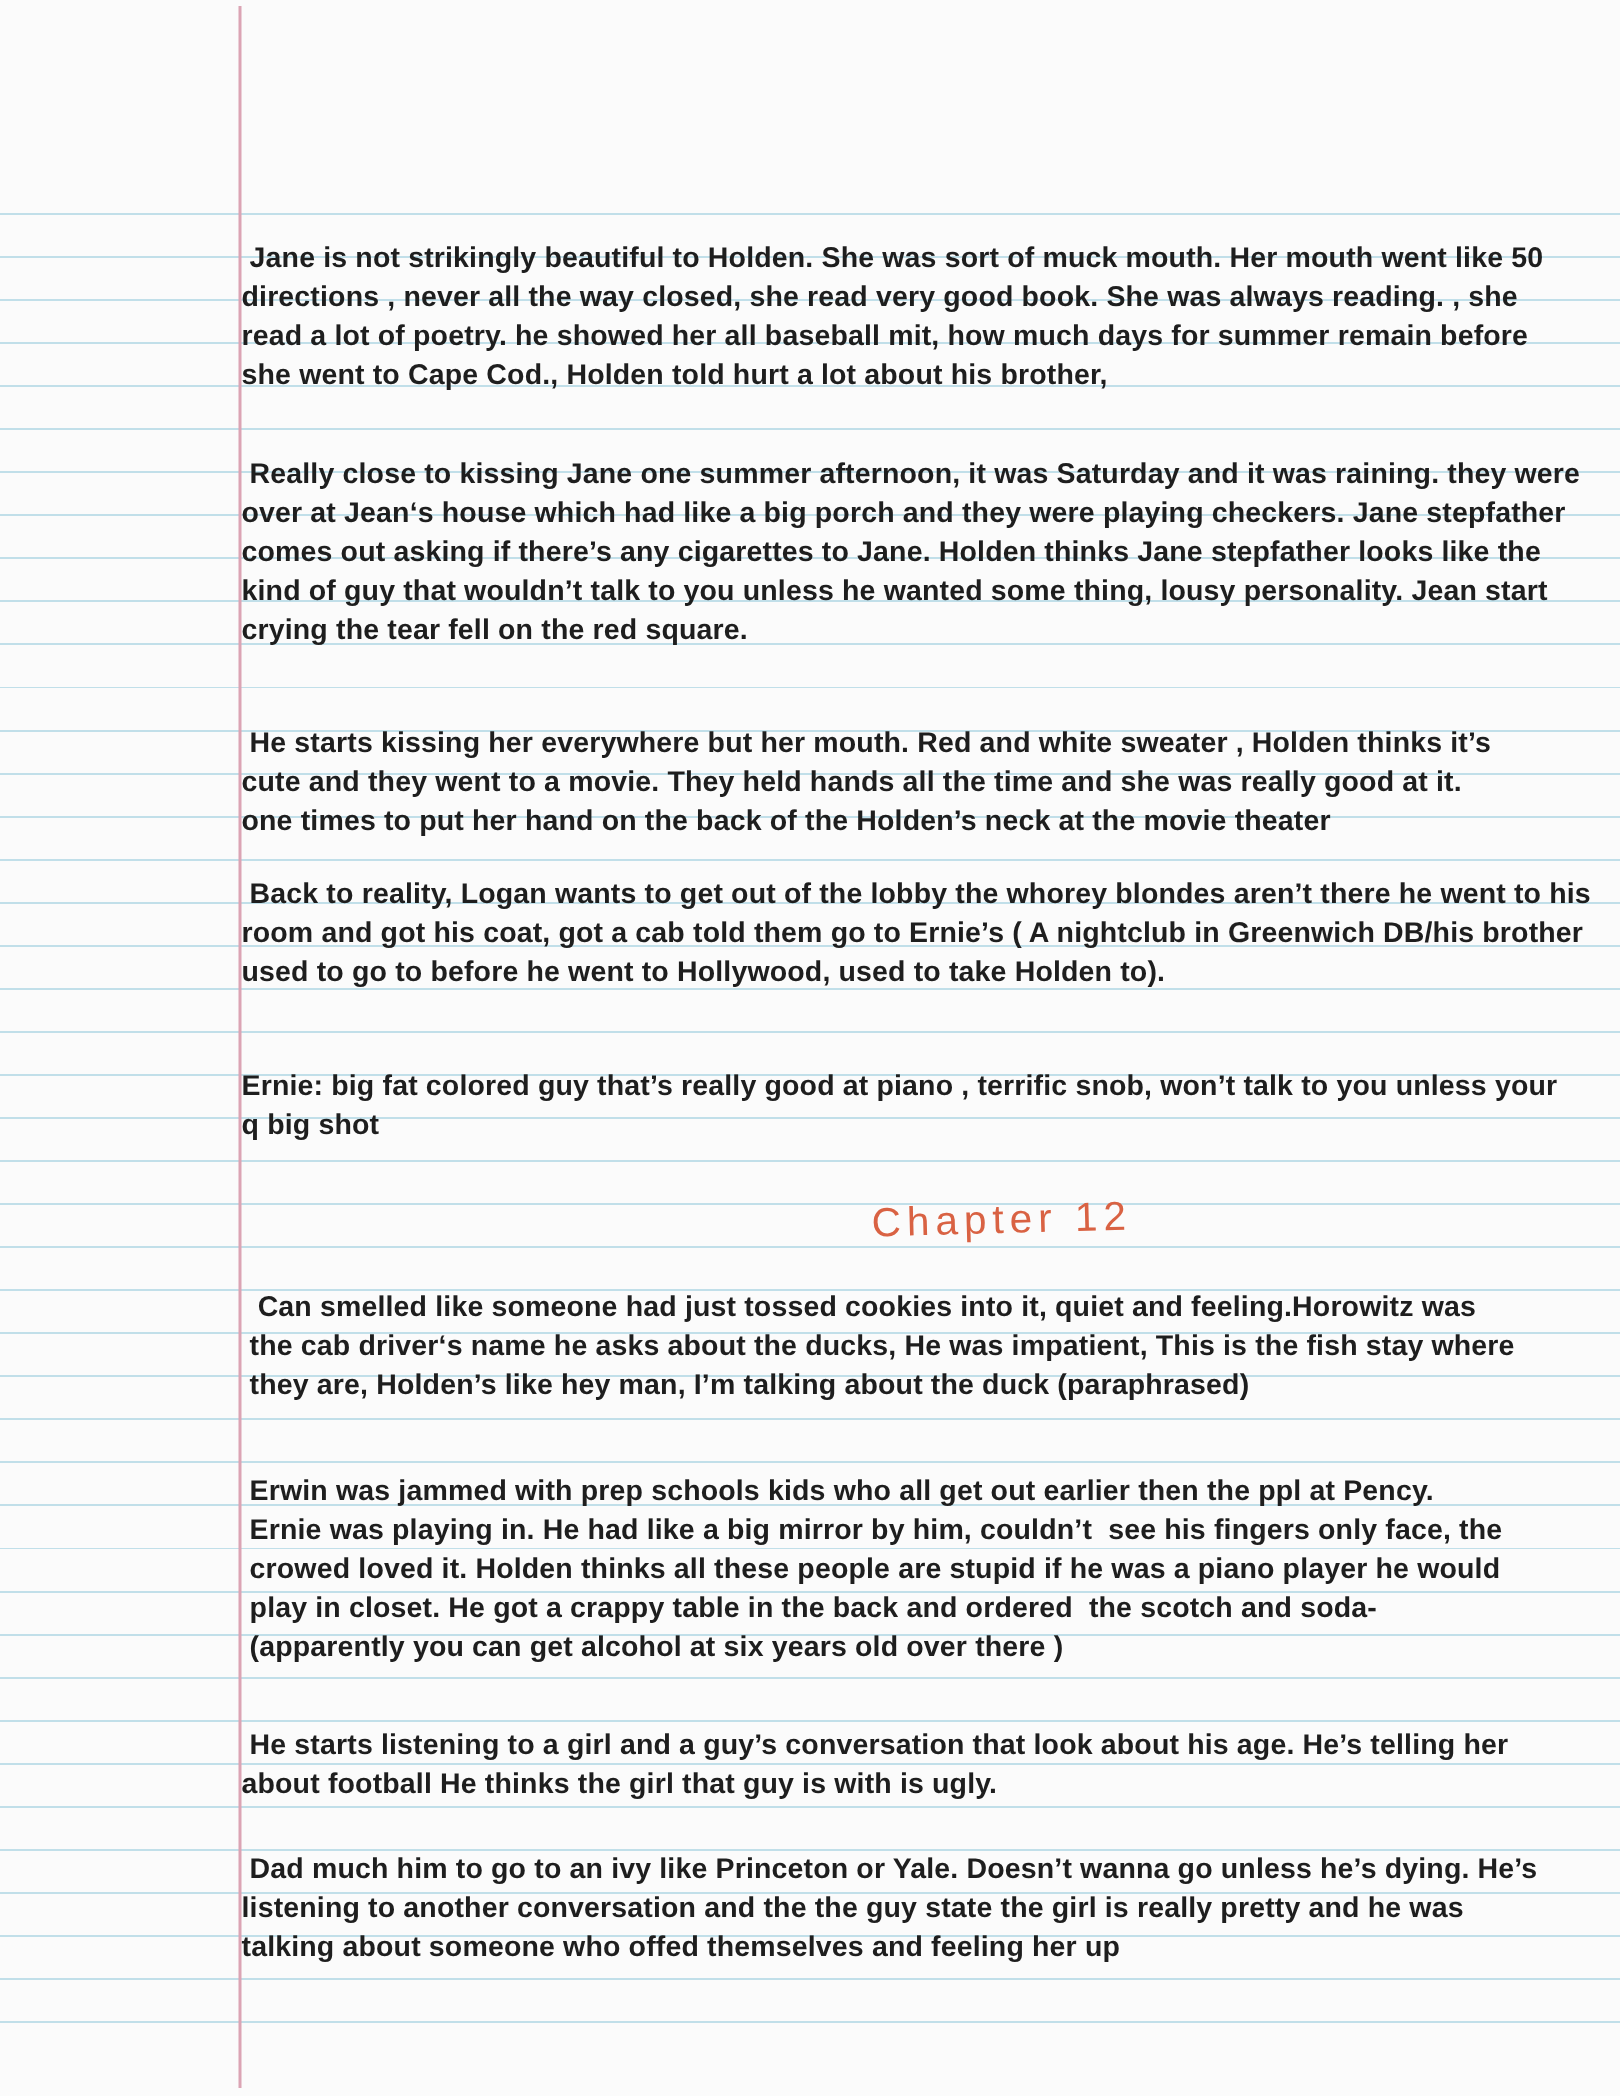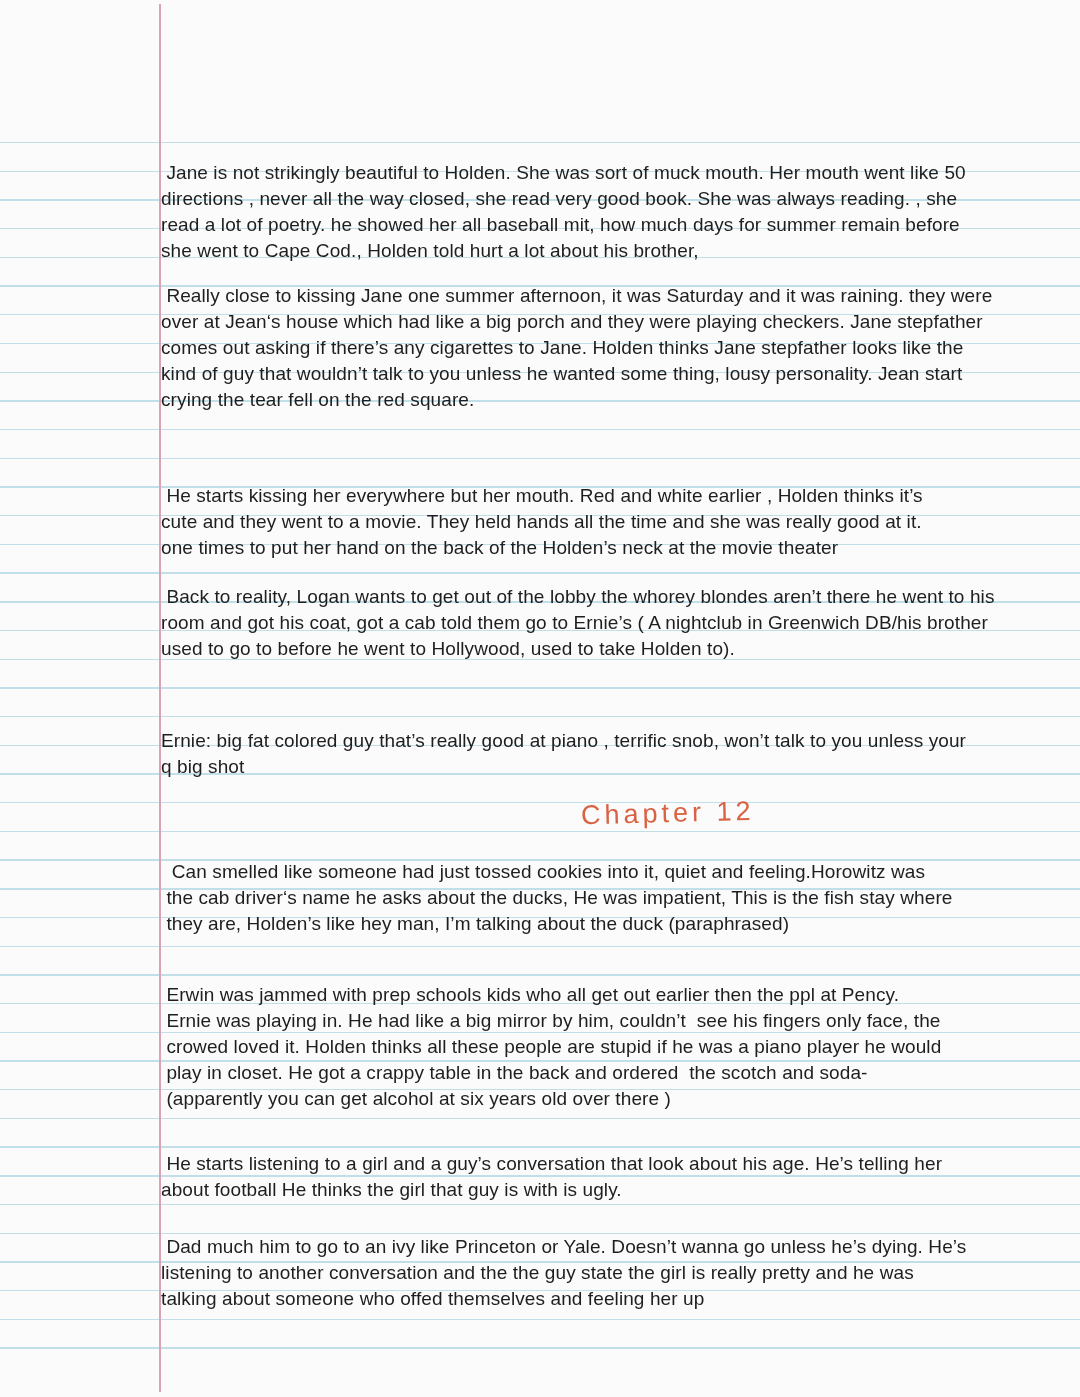--- a/index.html
+++ b/index.html
@@ -43,20 +43,21 @@
     pointer-events: none;
   }
   .para {
     position: absolute;
     left: 161px;
     font-size: 19px;
     line-height: 26px;
     color: var(--ink, #1e1e1e);
     white-space: pre;
     letter-spacing: 0.1px;
+    font-weight: bold;
   }
   .chapter-heading {
     position: absolute;
     left: 581px;
     top: 795px;
     font-size: 27px;
     line-height: 36px;
     color: var(--handwriting, #d96243);
     letter-spacing: 4px;
     transform: rotate(-1.5deg);
@@ -67,32 +68,32 @@
 <body>
 
 <div class="page">
   <div class="ruled-lines"></div>
   <div class="margin-line"></div>
 
   <div class="para" style="top:160px"> Jane is not strikingly beautiful to Holden. She was sort of muck mouth. Her mouth went like 50
 directions , never all the way closed, she read very good book. She was always reading. , she
 read a lot of poetry. he showed her all baseball mit, how much days for summer remain before
 she went to Cape Cod., Holden told hurt a lot about his brother,</div>
-  <div class="para" style="top:283px"> Really close to kissing Jane one summer afternoon, it was Saturday and it was raining. they were
+  <div class="para" style="top:304px"> Really close to kissing Jane one summer afternoon, it was Saturday and it was raining. they were
 over at Jean‘s house which had like a big porch and they were playing checkers. Jane stepfather
 comes out asking if there’s any cigarettes to Jane. Holden thinks Jane stepfather looks like the
 kind of guy that wouldn’t talk to you unless he wanted some thing, lousy personality. Jean start
 crying the tear fell on the red square.</div>
-  <div class="para" style="top:483px"> He starts kissing her everywhere but her mouth. Red and white earlier , Holden thinks it’s
+  <div class="para" style="top:483px"> He starts kissing her everywhere but her mouth. Red and white sweater , Holden thinks it’s
 cute and they went to a movie. They held hands all the time and she was really good at it.
 one times to put her hand on the back of the Holden’s neck at the movie theater</div>
   <div class="para" style="top:584px"> Back to reality, Logan wants to get out of the lobby the whorey blondes aren’t there he went to his
 room and got his coat, got a cab told them go to Ernie’s ( A nightclub in Greenwich DB/his brother
 used to go to before he went to Hollywood, used to take Holden to).</div>
-  <div class="para" style="top:728px">Ernie: big fat colored guy that’s really good at piano , terrific snob, won’t talk to you unless your
+  <div class="para" style="top:712px">Ernie: big fat colored guy that’s really good at piano , terrific snob, won’t talk to you unless your
 q big shot</div>
 
   <div class="chapter-heading">Chapter 12</div>
 
   <div class="para" style="top:859px">  Can smelled like someone had just tossed cookies into it, quiet and feeling.Horowitz was
  the cab driver‘s name he asks about the ducks, He was impatient, This is the fish stay where
  they are, Holden’s like hey man, I’m talking about the duck (paraphrased)</div>
   <div class="para" style="top:1151px"> He starts listening to a girl and a guy’s conversation that look about his age. He’s telling her
 about football He thinks the girl that guy is with is ugly.</div>
   <div class="para" style="top:982px"> Erwin was jammed with prep schools kids who all get out earlier then the ppl at Pency.

